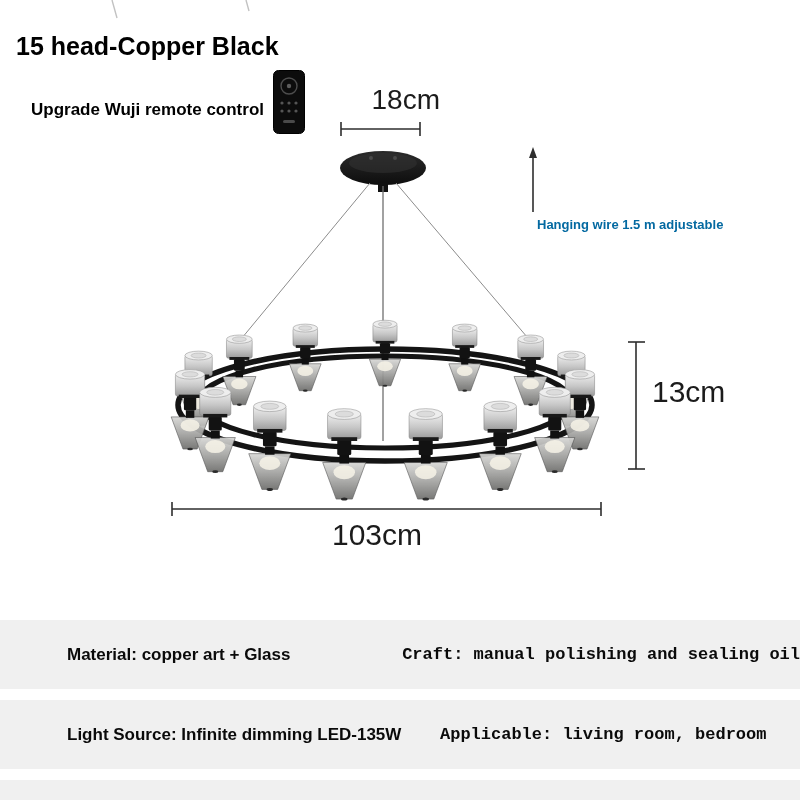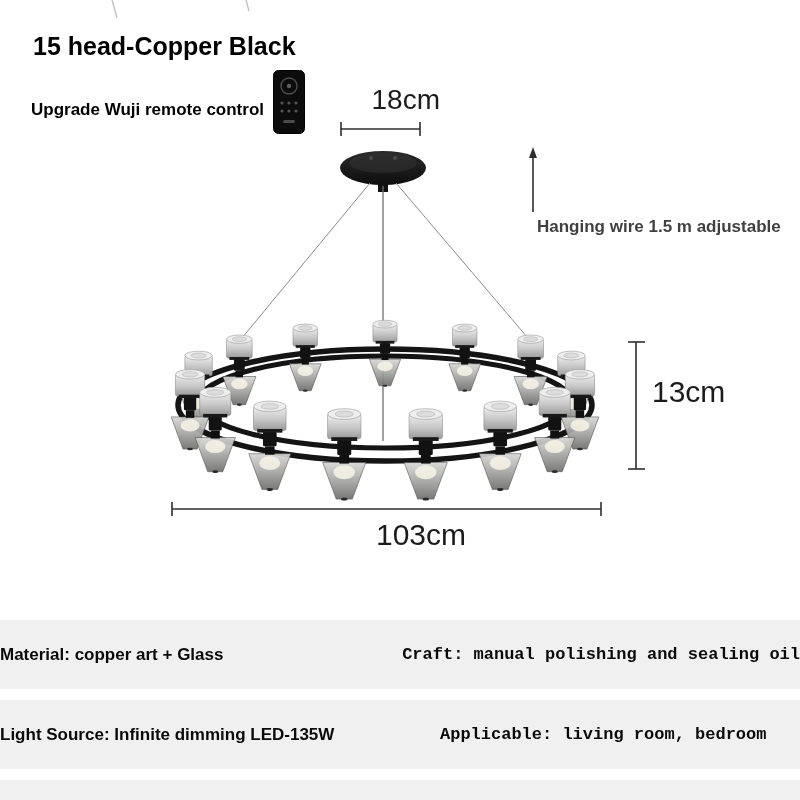--- a/index.html
+++ b/index.html
@@ -1,34 +1,34 @@
 <!DOCTYPE html>
 <html><head>
 <meta charset="utf-8">
 <style>
   html,body{margin:0;padding:0;background:#fff;}
   .page{position:relative;width:800px;height:800px;background:#ffffff;overflow:hidden;
         font-family:"Liberation Sans","DejaVu Sans",sans-serif;color:#000;}
   #scene{position:absolute;left:0;top:0;}
 
-  .product-title{position:absolute;left:33px;top:32px;font-size:25px;font-weight:bold;color:#000;}
+  .product-title{position:absolute;left:16px;top:32px;font-size:25px;font-weight:bold;color:#000;}
   .remote-note{position:absolute;left:31px;top:100px;font-size:17px;font-weight:bold;color:#000;}
   .remote{position:absolute;left:273px;top:70px;width:32px;height:64px;}
 
   .dim{position:absolute;color:#1b1b1b;}
   .dim-18{left:330px;top:84px;width:110px;text-align:right;font-size:28px;}
-  .wire-note{left:537px;top:217px;font-size:17px;font-weight:bold;color:#404040;}
+  .wire-note{left:537px;top:217px;font-size:13px;font-weight:bold;color:#0369a1;}
   .dim-13{left:652px;top:375px;font-size:30px;}
-  .dim-103{left:346px;top:518px;width:120px;text-align:right;font-size:30px;}
+  .dim-103{left:332px;top:518px;width:120px;text-align:left;font-size:30px;}
 
   .specs{position:absolute;left:0;top:620px;width:800px;}
   .spec-row{height:69px;background:#f0f0f0;margin-bottom:11px;display:flex;align-items:center;}
   .spec-row.partial{height:22px;margin-bottom:0;}
   .spec-cell{font-size:17px;font-weight:bold;color:#0a0a0a;white-space:nowrap;}
-  .spec-cell.left{width:440px;box-sizing:border-box;}
+  .spec-cell.left{width:440px;box-sizing:border-box;padding-left:67px;}
   .spec-cell.right{flex:1;font-family:Liberation Mono, monospace;}
 </style>
 </head>
 <body>
 
 <div class="page">
 
   <svg id="scene" width="800" height="800" viewBox="0 0 800 800">
     <defs>
       <linearGradient id="cupGrad" x1="0" y1="0" x2="0" y2="1">

